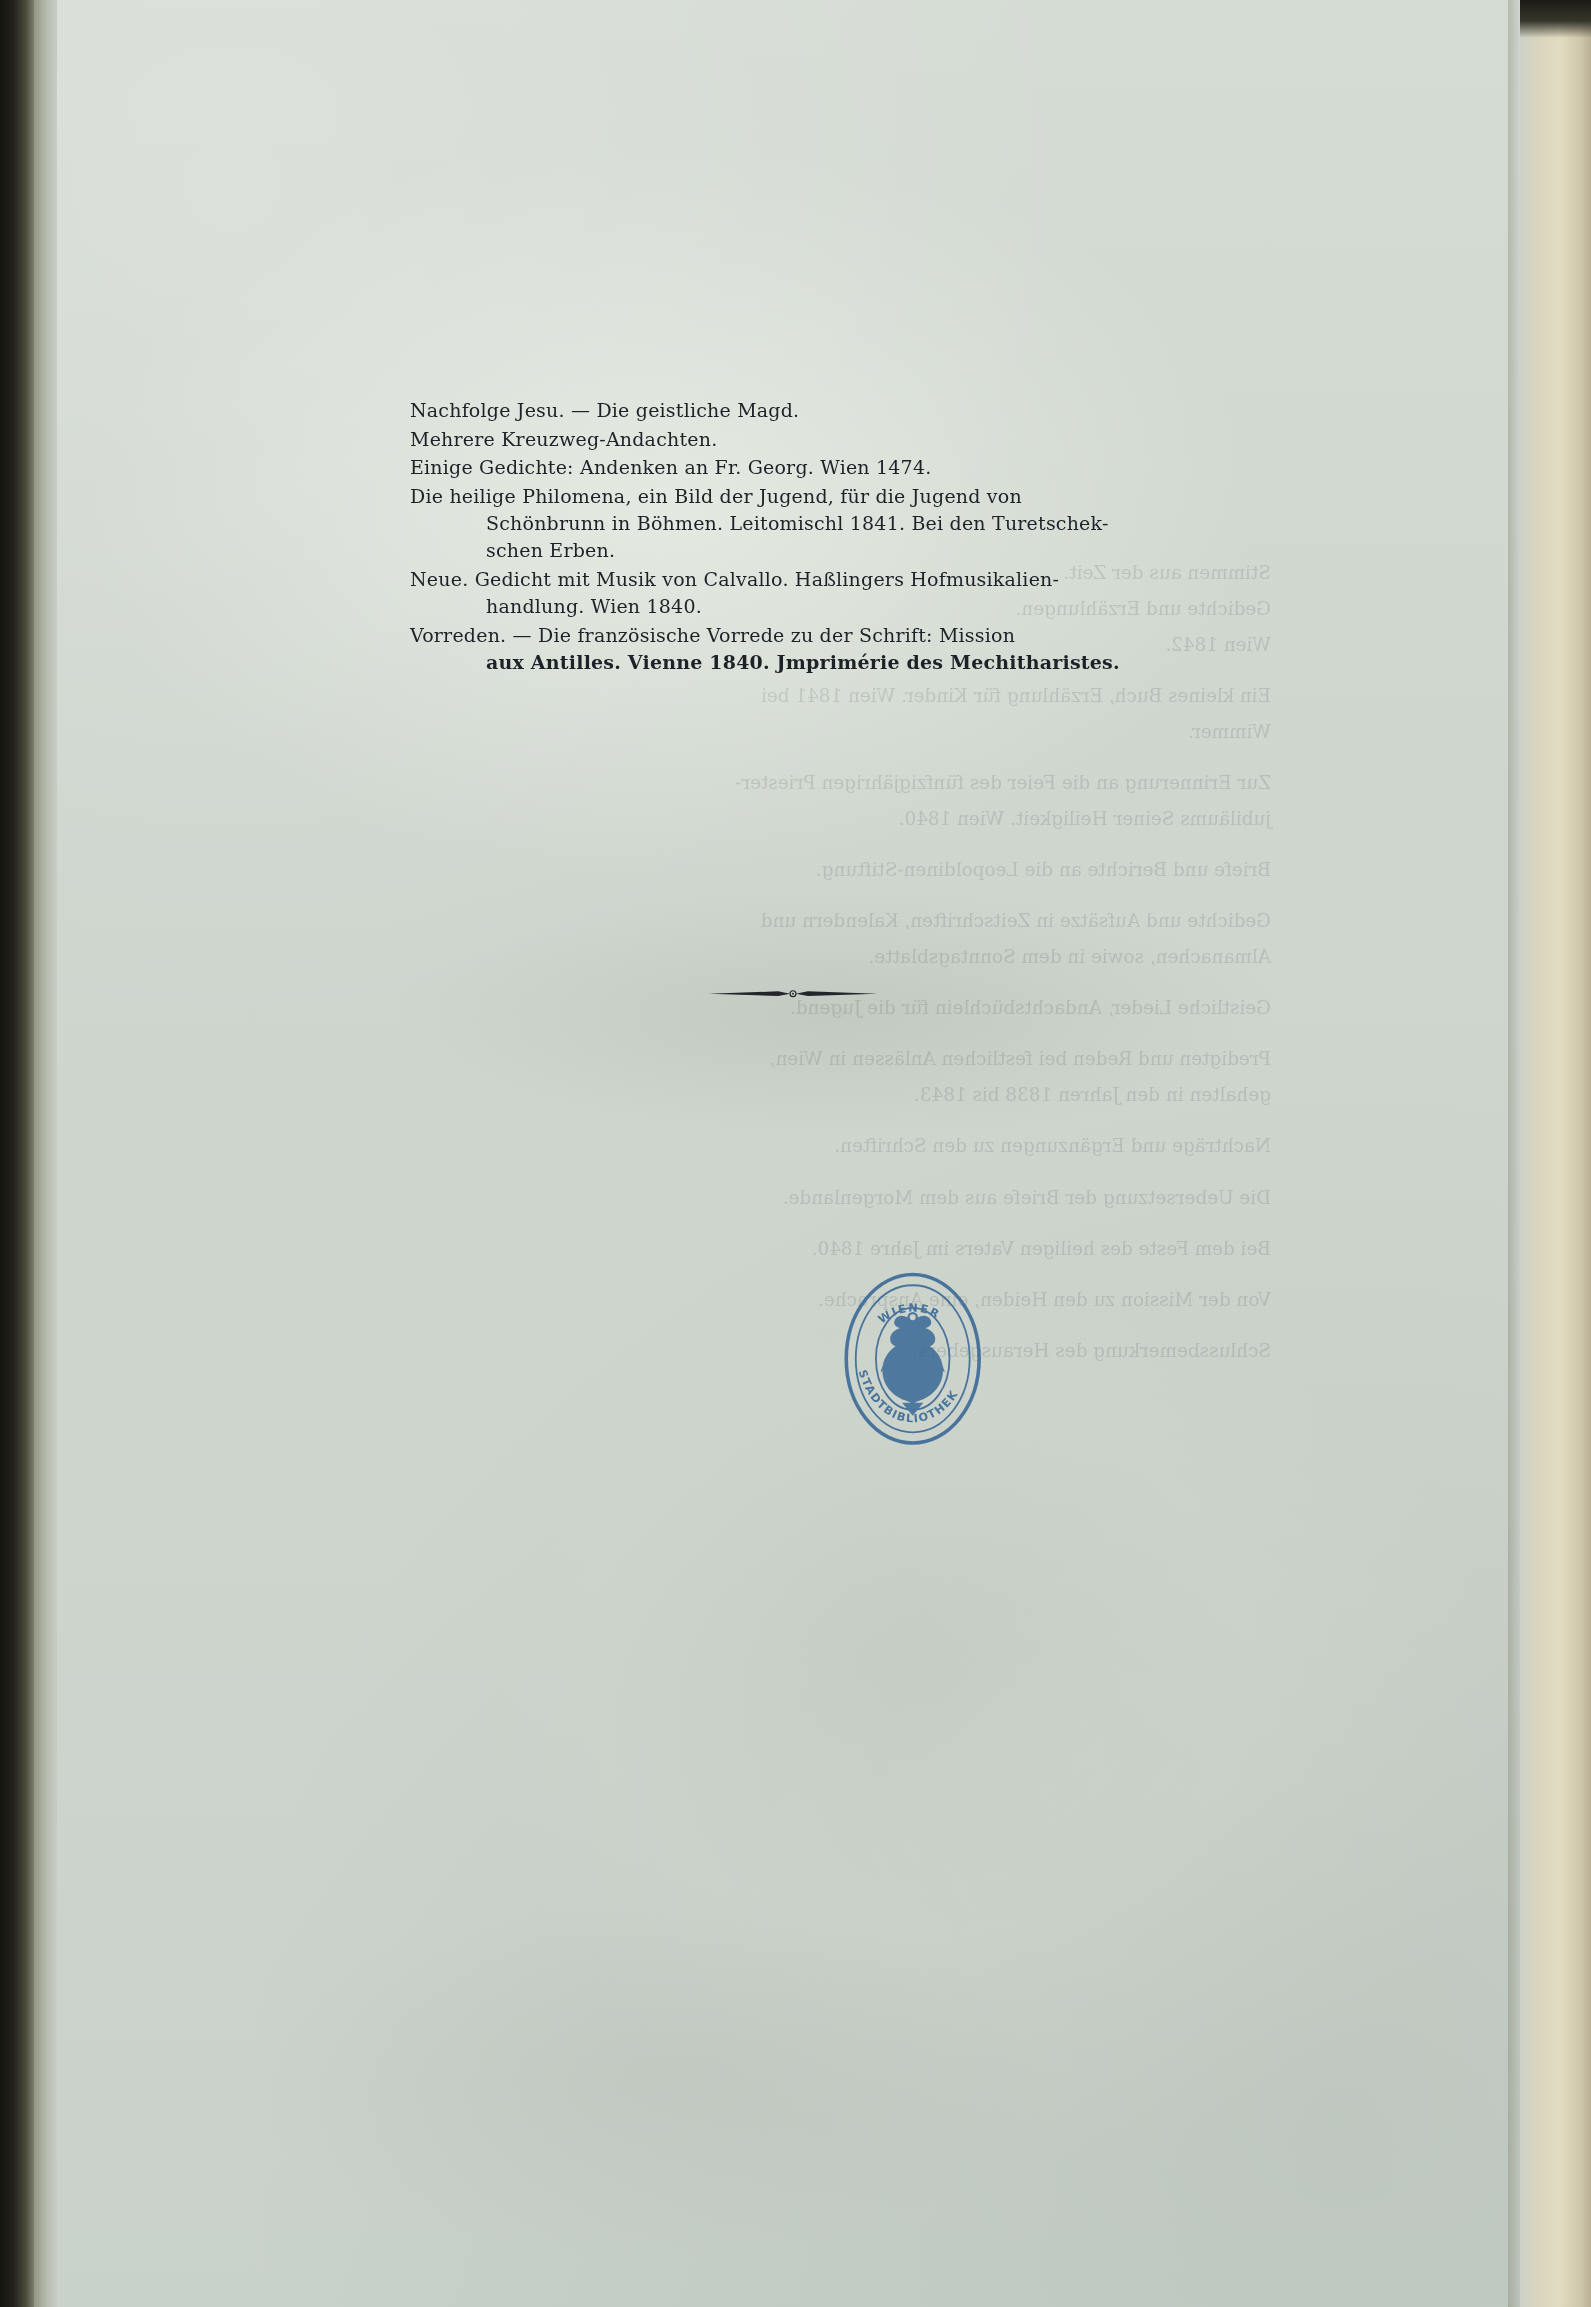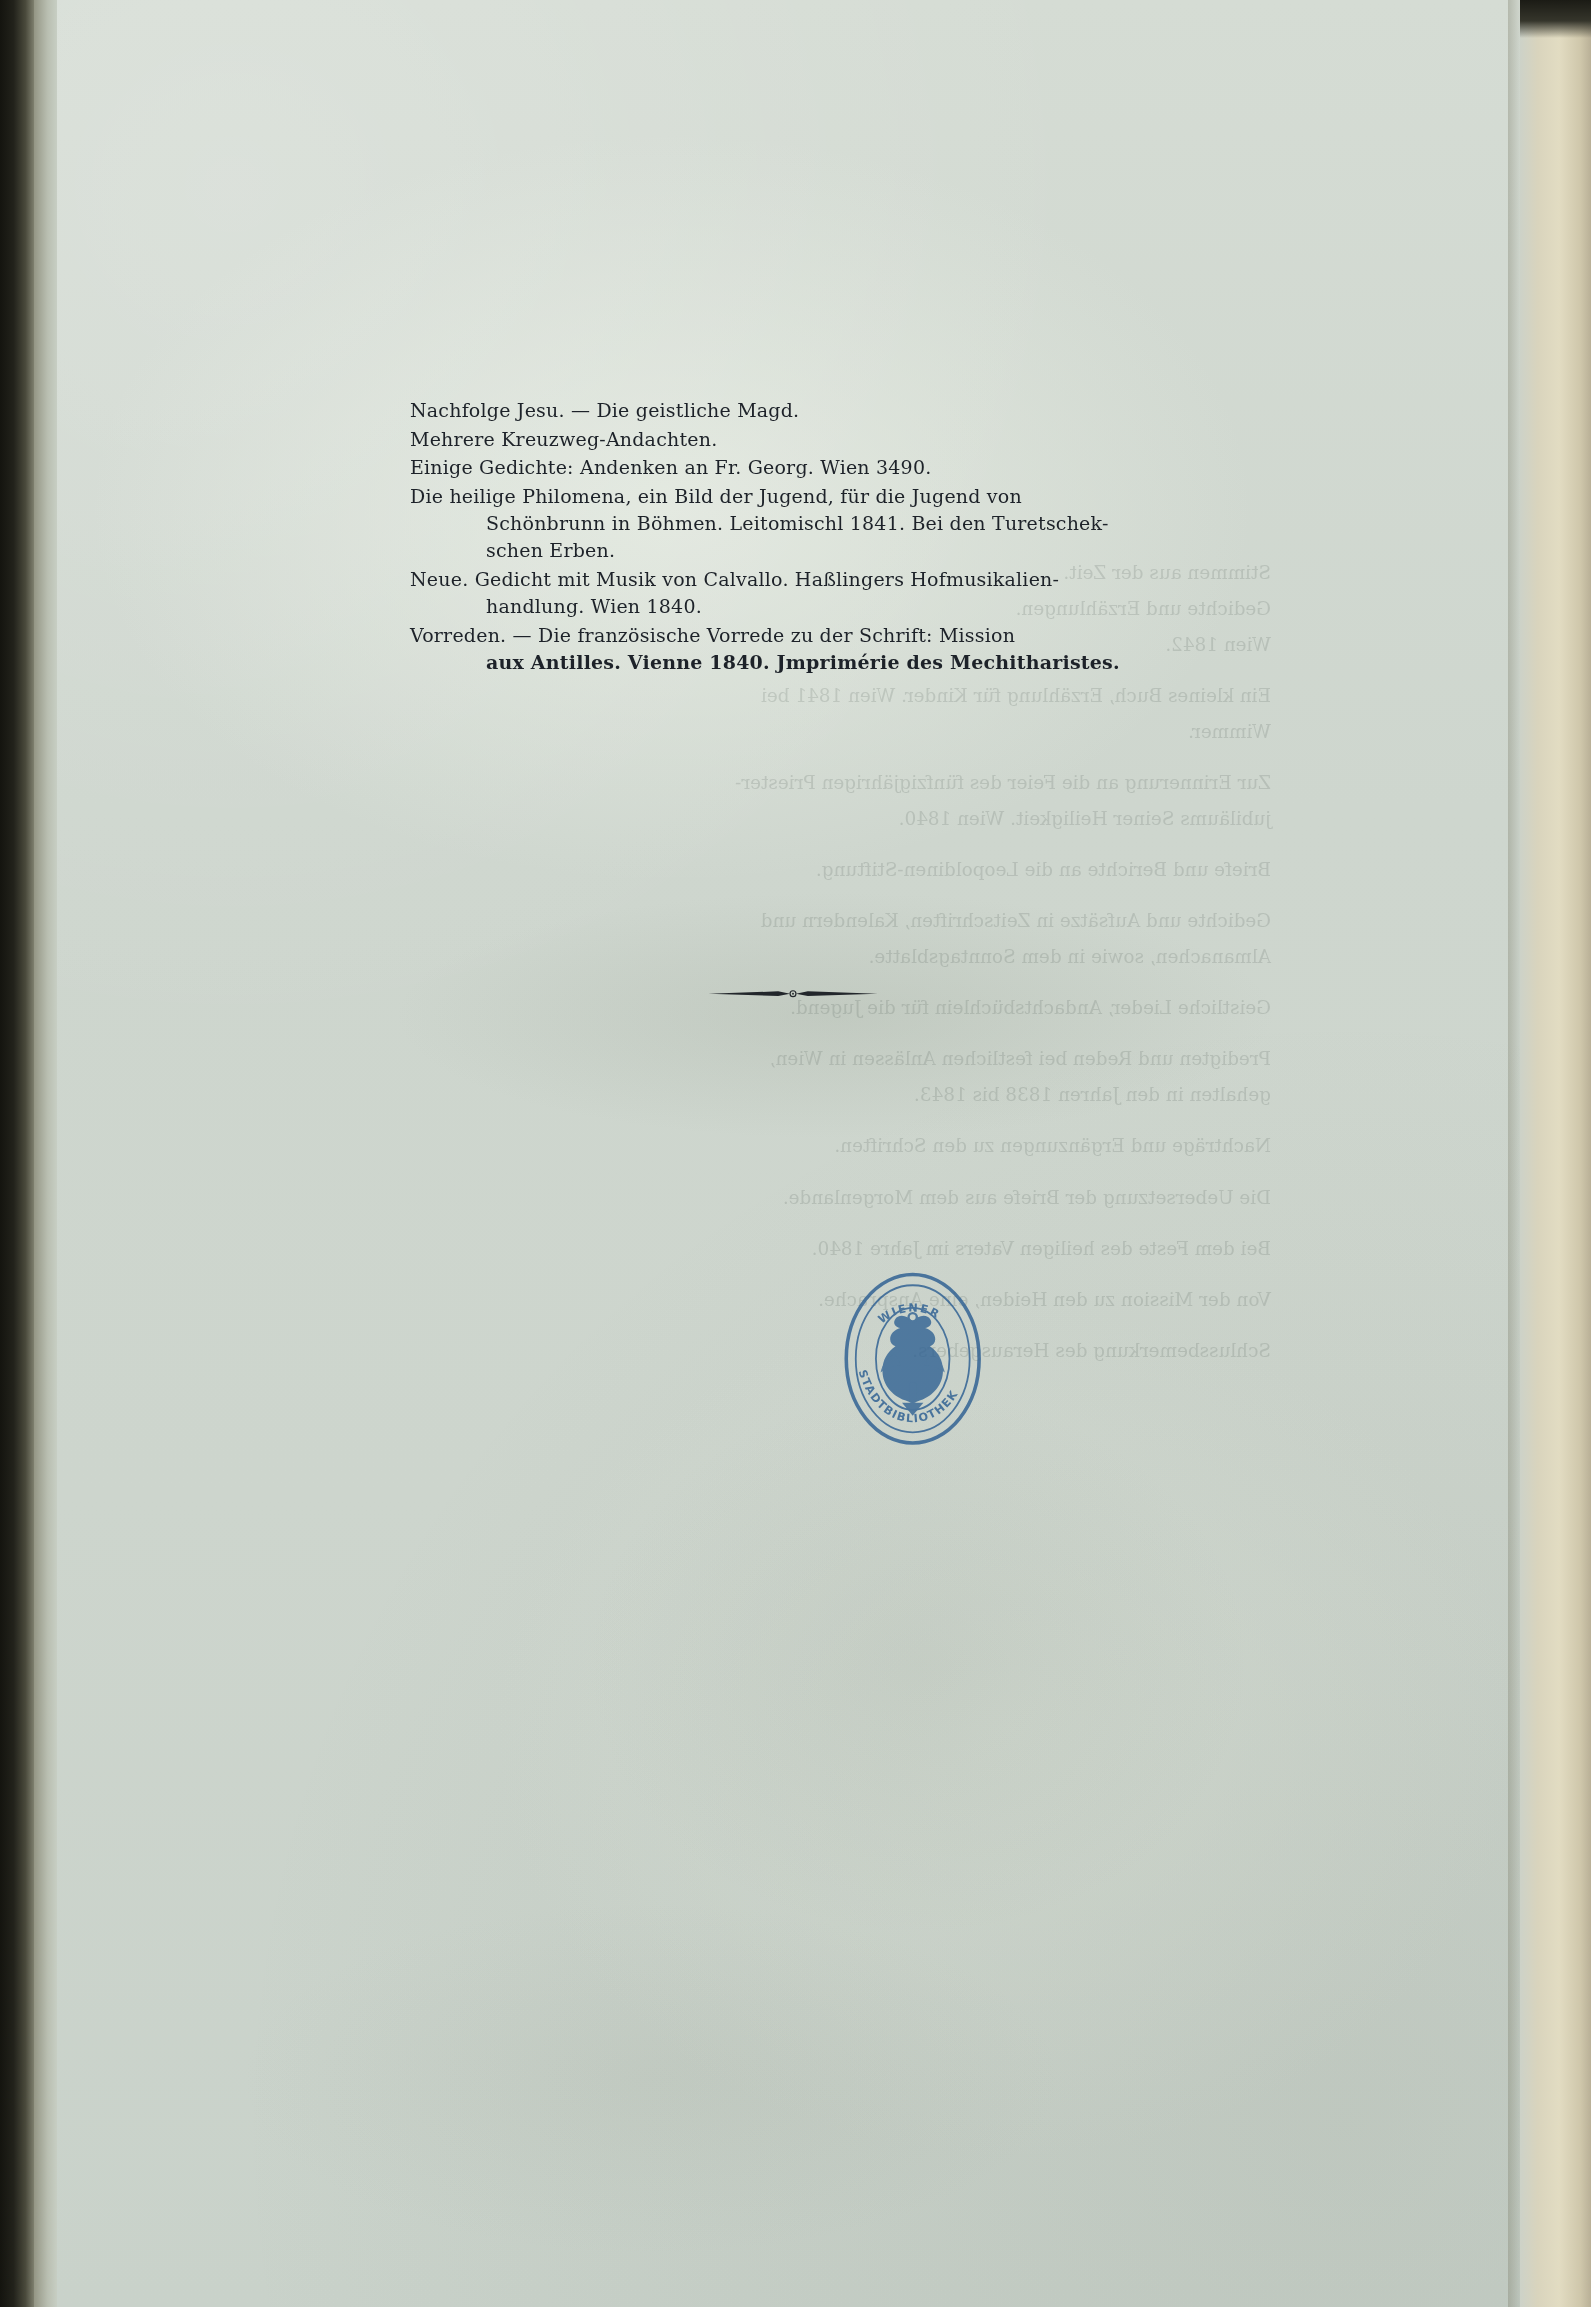--- a/index.html
+++ b/index.html
@@ -205,21 +205,21 @@
 
     <p class="entry">
       <span>Nachfolge Jesu. — Die geistliche Magd.</span>
     </p>
 
     <p class="entry">
       <span>Mehrere Kreuzweg-Andachten.</span>
     </p>
 
     <p class="entry">
-      <span>Einige Gedichte: Andenken an Fr. Georg. Wien 3490.</span>
+      <span>Einige Gedichte: Andenken an Fr. Georg. Wien 1474.</span>
     </p>
 
 
     <p class="entry">
       <span>Die heilige Philomena, ein Bild der Jugend, für die Jugend von</span><br>
       <span class="ind"></span><span>Schönbrunn in Böhmen. Leitomischl 1841.  Bei den Turetschek-</span><br>
       <span class="ind"></span><span>schen Erben.</span>
     </p>
 
     <p class="entry">

